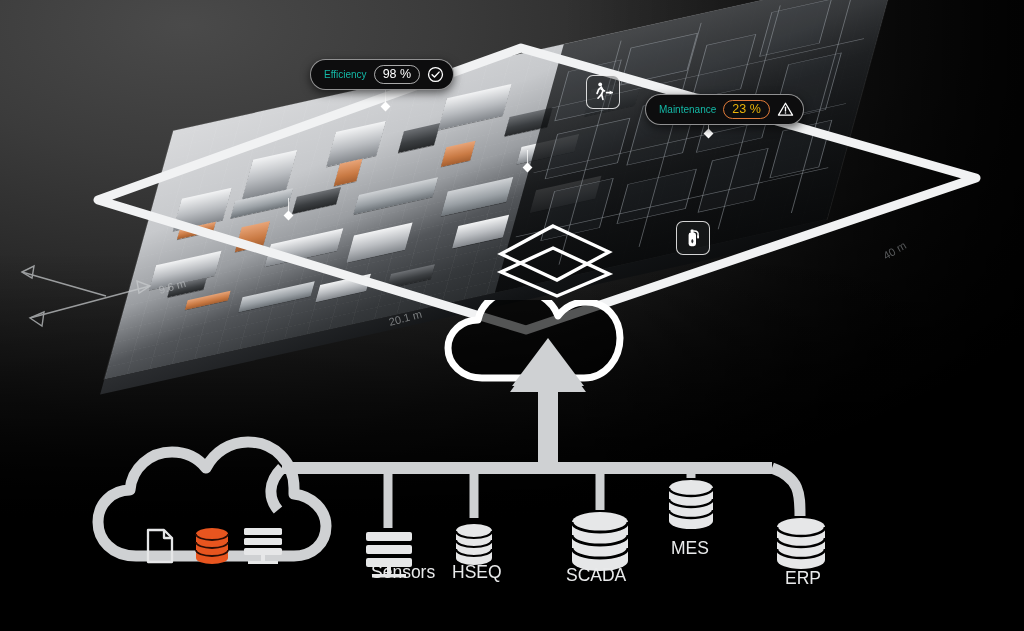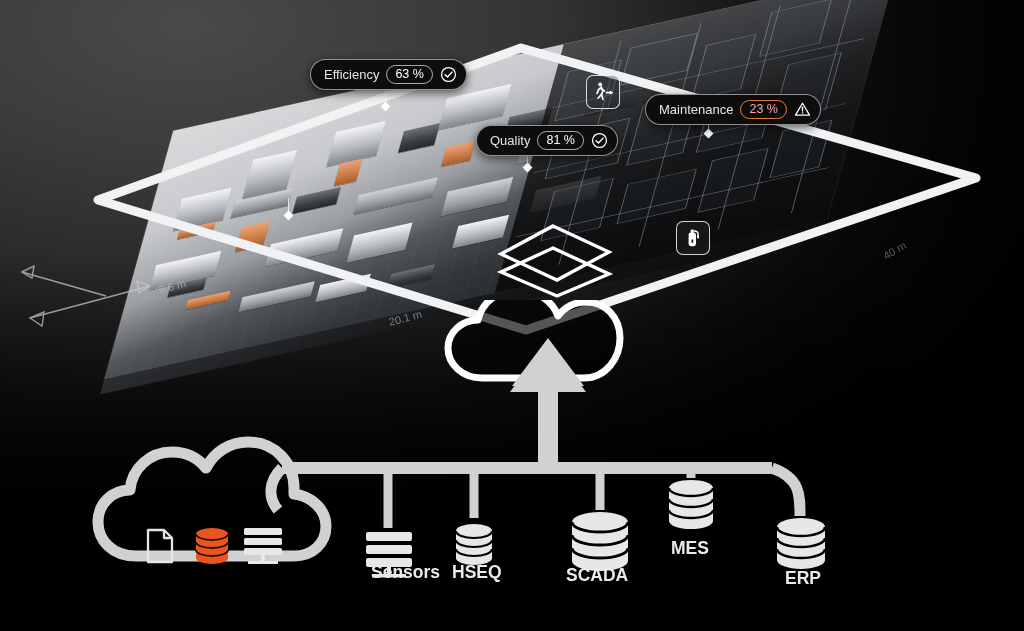--- a/index.html
+++ b/index.html
@@ -111,29 +111,29 @@
   .badge {
     position: absolute; z-index: 60;
     display: flex; align-items: center; gap: 7px;
     background: #0d0d0e;
     border: 1px solid rgba(255,255,255,.55);
     border-radius: 999px;
     padding: 5px 9px 5px 13px;
     box-shadow: 0 3px 10px rgba(0,0,0,.6);
     white-space: nowrap;
   }
-  .badge .b-label { color:#e5e5e5; font-size:13px; }
+  .badge .b-label { color:#14b8a6; font-size:10px; }
   .pill {
     display:inline-flex; align-items:center; justify-content:center;
     border:1px solid rgba(255,255,255,.65);
     border-radius:999px;
     padding: 1px 8px 2px;
     color:#fff; font-size:12.5px;
   }
-  .pill.warn { border-color:#e07b39; color:#fca5a5; }
+  .pill.warn { border-color:#e07b39; color:#eab308; }
   .chk, .warnicon { width:17px; height:17px; display:block; flex:none; }
   .badge-stem {
     position:absolute; z-index:55;
     width:1px; background:rgba(255,255,255,.75);
   }
   .badge-dot {
     position:absolute; z-index:56;
     width:7px; height:7px; background:#fff;
     transform: rotate(45deg);
   }
@@ -147,21 +147,20 @@
     background: rgba(40,42,44,.35);
     display:flex; align-items:center; justify-content:center;
   }
 
   
   .flow { position:absolute; left:0; top:300px; width:1024px; height:331px; z-index:50; }
   .flow svg { display:block; }
   .node-label {
     position:absolute; color:#e9eaeb; font-size:17.5px; z-index:52;
     white-space:nowrap;
-    font-weight:bold;
   }
 </style>
 </head>
 <body>
 
 <div id="stage">
 
   <div class="bg-base"></div>
 
   <div class="scene">
@@ -256,45 +255,37 @@
   <div class="badge-dot" style="left:705px; top:130px;"></div>
 
   <div class="badge-stem" style="left:527px; top:150px; height:18px;"></div>
   <div class="badge-dot" style="left:524px; top:164px;"></div>
 
   <div class="badge-stem" style="left:288px; top:198px; height:18px;"></div>
   <div class="badge-dot" style="left:285px; top:212px;"></div>
 
   <div class="badge" style="left:310px; top:59px;">
     <span class="b-label">Efficiency</span>
-    <span class="pill">63 %</span>
+    <span class="pill">98 %</span>
     <svg class="chk" viewBox="0 0 20 20">
       <circle cx="10" cy="10" r="8.2" fill="none" stroke="#ffffff" stroke-width="1.5"></circle>
       <path d="M6 10.2 L8.8 13 L14.2 7.2" fill="none" stroke="#ffffff" stroke-width="1.7" stroke-linecap="round" stroke-linejoin="round"></path>
     </svg>
   </div>
 
   <div class="badge" style="left:645px; top:94px;">
     <span class="b-label">Maintenance</span>
     <span class="pill warn">23 %</span>
     <svg class="warnicon" viewBox="0 0 20 20">
       <path d="M10 2.6 L18.3 16.6 L1.7 16.6 Z" fill="none" stroke="#ffffff" stroke-width="1.5" stroke-linejoin="round"></path>
       <path d="M10 7.4 L10 11.8" stroke="#ffffff" stroke-width="1.6" stroke-linecap="round"></path>
       <circle cx="10" cy="14.1" r="0.95" fill="#ffffff"></circle>
     </svg>
   </div>
 
-  <div class="badge" style="left:476px; top:125px;">
-    <span class="b-label">Quality</span>
-    <span class="pill">81 %</span>
-    <svg class="chk" viewBox="0 0 20 20">
-      <circle cx="10" cy="10" r="8.2" fill="none" stroke="#ffffff" stroke-width="1.5"></circle>
-      <path d="M6 10.2 L8.8 13 L14.2 7.2" fill="none" stroke="#ffffff" stroke-width="1.7" stroke-linecap="round" stroke-linejoin="round"></path>
-    </svg>
-  </div>
 
 
   <div class="sq-btn" style="left:586px; top:75px;">
     <svg width="24" height="24" viewBox="0 0 24 24">
       <circle cx="9.2" cy="4.4" r="1.9" fill="#ffffff"></circle>
       <path d="M10.3 7.2 L7.6 9.6 L6.1 13.4" stroke="#ffffff" stroke-width="1.7" fill="none" stroke-linecap="round"></path>
       <path d="M10.3 7.2 L12.2 10.4 L10.6 14.2 L11.9 19.4" stroke="#ffffff" stroke-width="1.7" fill="none" stroke-linecap="round" stroke-linejoin="round"></path>
       <path d="M10.6 14.2 L7.0 18.2" stroke="#ffffff" stroke-width="1.7" fill="none" stroke-linecap="round"></path>
       <path d="M10.3 9.4 L13.6 11.0" stroke="#ffffff" stroke-width="1.6" fill="none" stroke-linecap="round"></path>
       <path d="M15.6 12.6 L21.2 12.6" stroke="#ffffff" stroke-width="1.7" stroke-linecap="round"></path>

